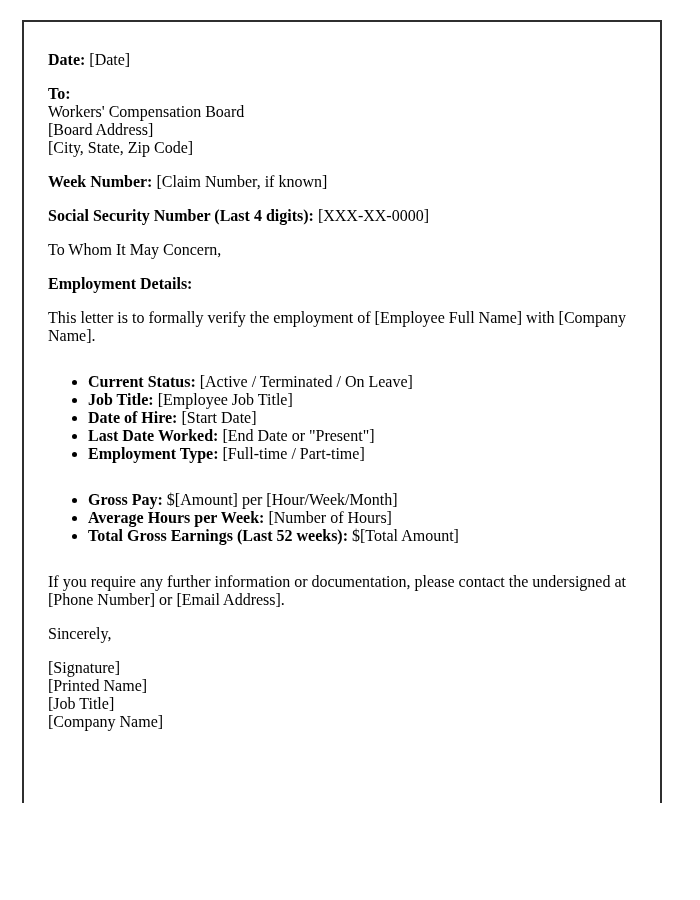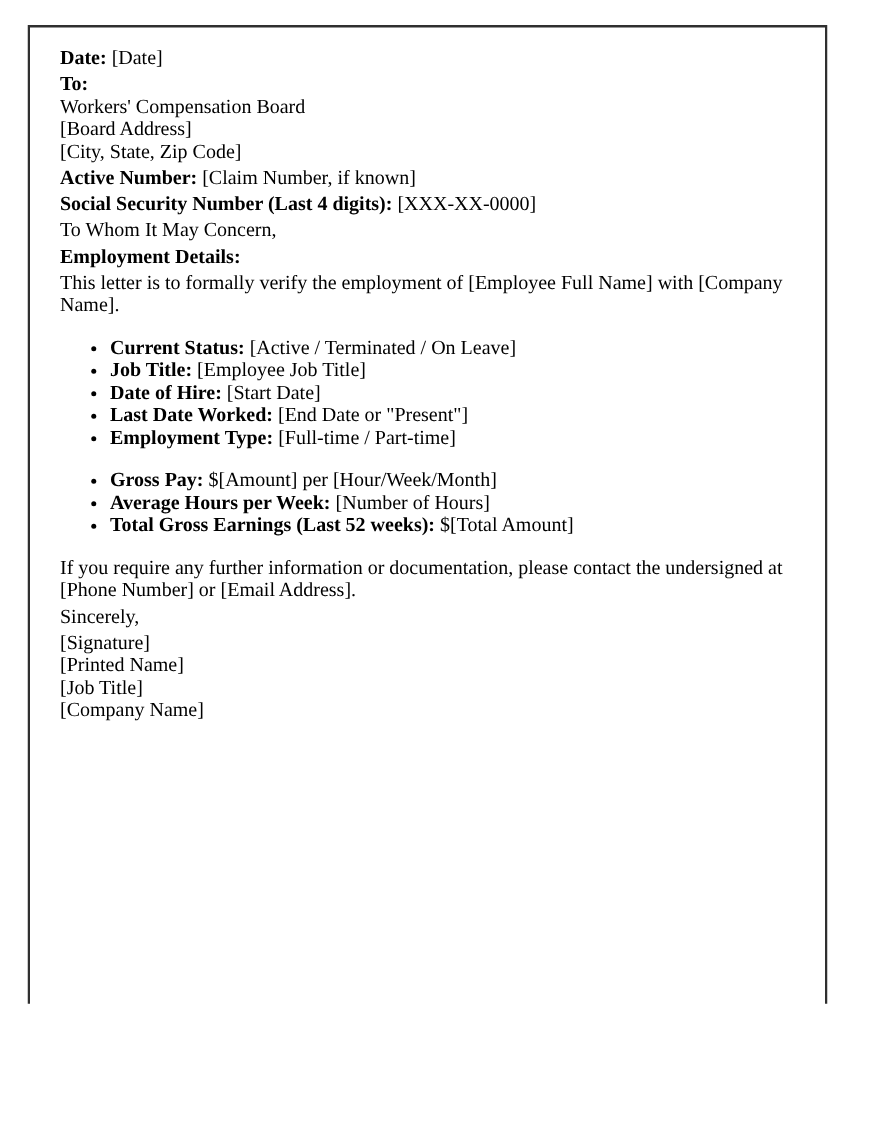--- a/index.html
+++ b/index.html
@@ -27,24 +27,24 @@
     min-height: 880px;
     border: 2px solid #2f2f2f;
     padding: 13px 24px 60px 24px;
     background: #ffffff;
     color: #000000;
     font-family: "Liberation Serif", "DejaVu Serif", serif;
     font-size: 16px;
     line-height: normal;
   }
   .letter p {
-    margin: 3px 0;
+    margin: 16px 0;
   }
   .letter ul {
-    margin: 16px 0;
+    margin: 28px 0;
     padding-left: 40px;
     list-style-type: disc;
   }
   .letter li {
     margin: 0;
     padding: 0;
   }
   .letter strong {
     font-weight: bold;
   }
@@ -56,21 +56,21 @@
   <div class="letter">
 
     <p><strong>Date:</strong> <span>[Date]</span></p>
 
     <p><strong>To:</strong><br>
       <span>Workers' Compensation Board</span><br>
       <span>[Board Address]</span><br>
       <span>[City, State, Zip Code]</span></p>
 
 
-    <p><strong>Active Number:</strong> <span>[Claim Number, if known]</span></p>
+    <p><strong>Week Number:</strong> <span>[Claim Number, if known]</span></p>
 
     <p><strong>Social Security Number (Last 4 digits):</strong> <span>[XXX-XX-0000]</span></p>
 
     <p>To Whom It May Concern,</p>
 
     <p><strong>Employment Details:</strong></p>
 
     <p>This letter is to formally verify the employment of [Employee Full Name] with [Company Name].</p>
 
     <ul>

